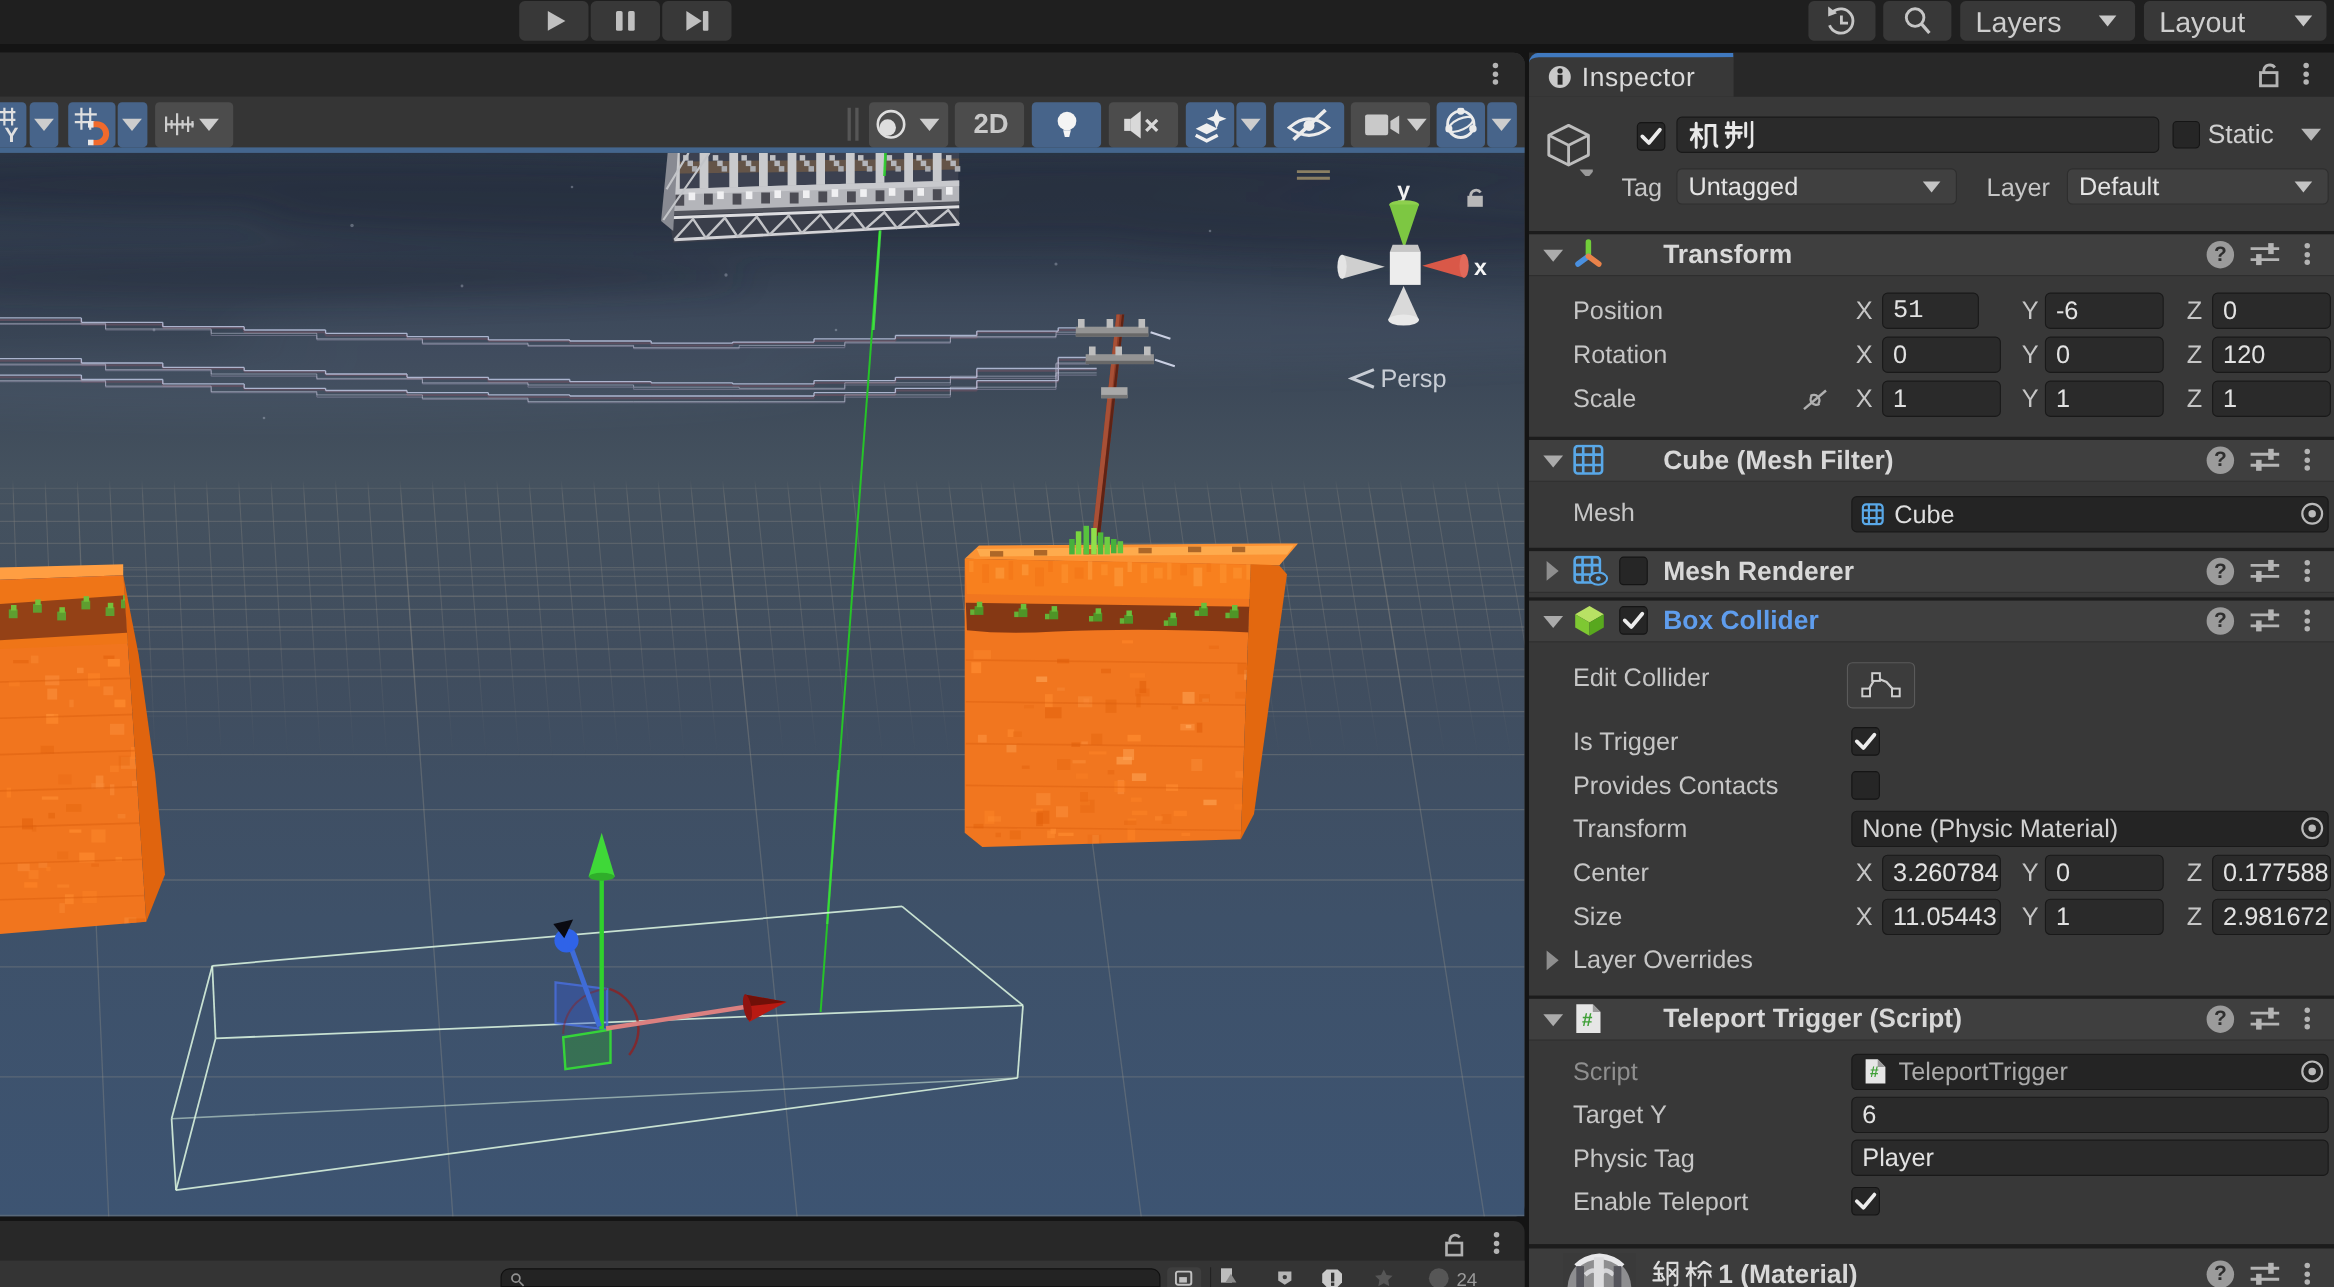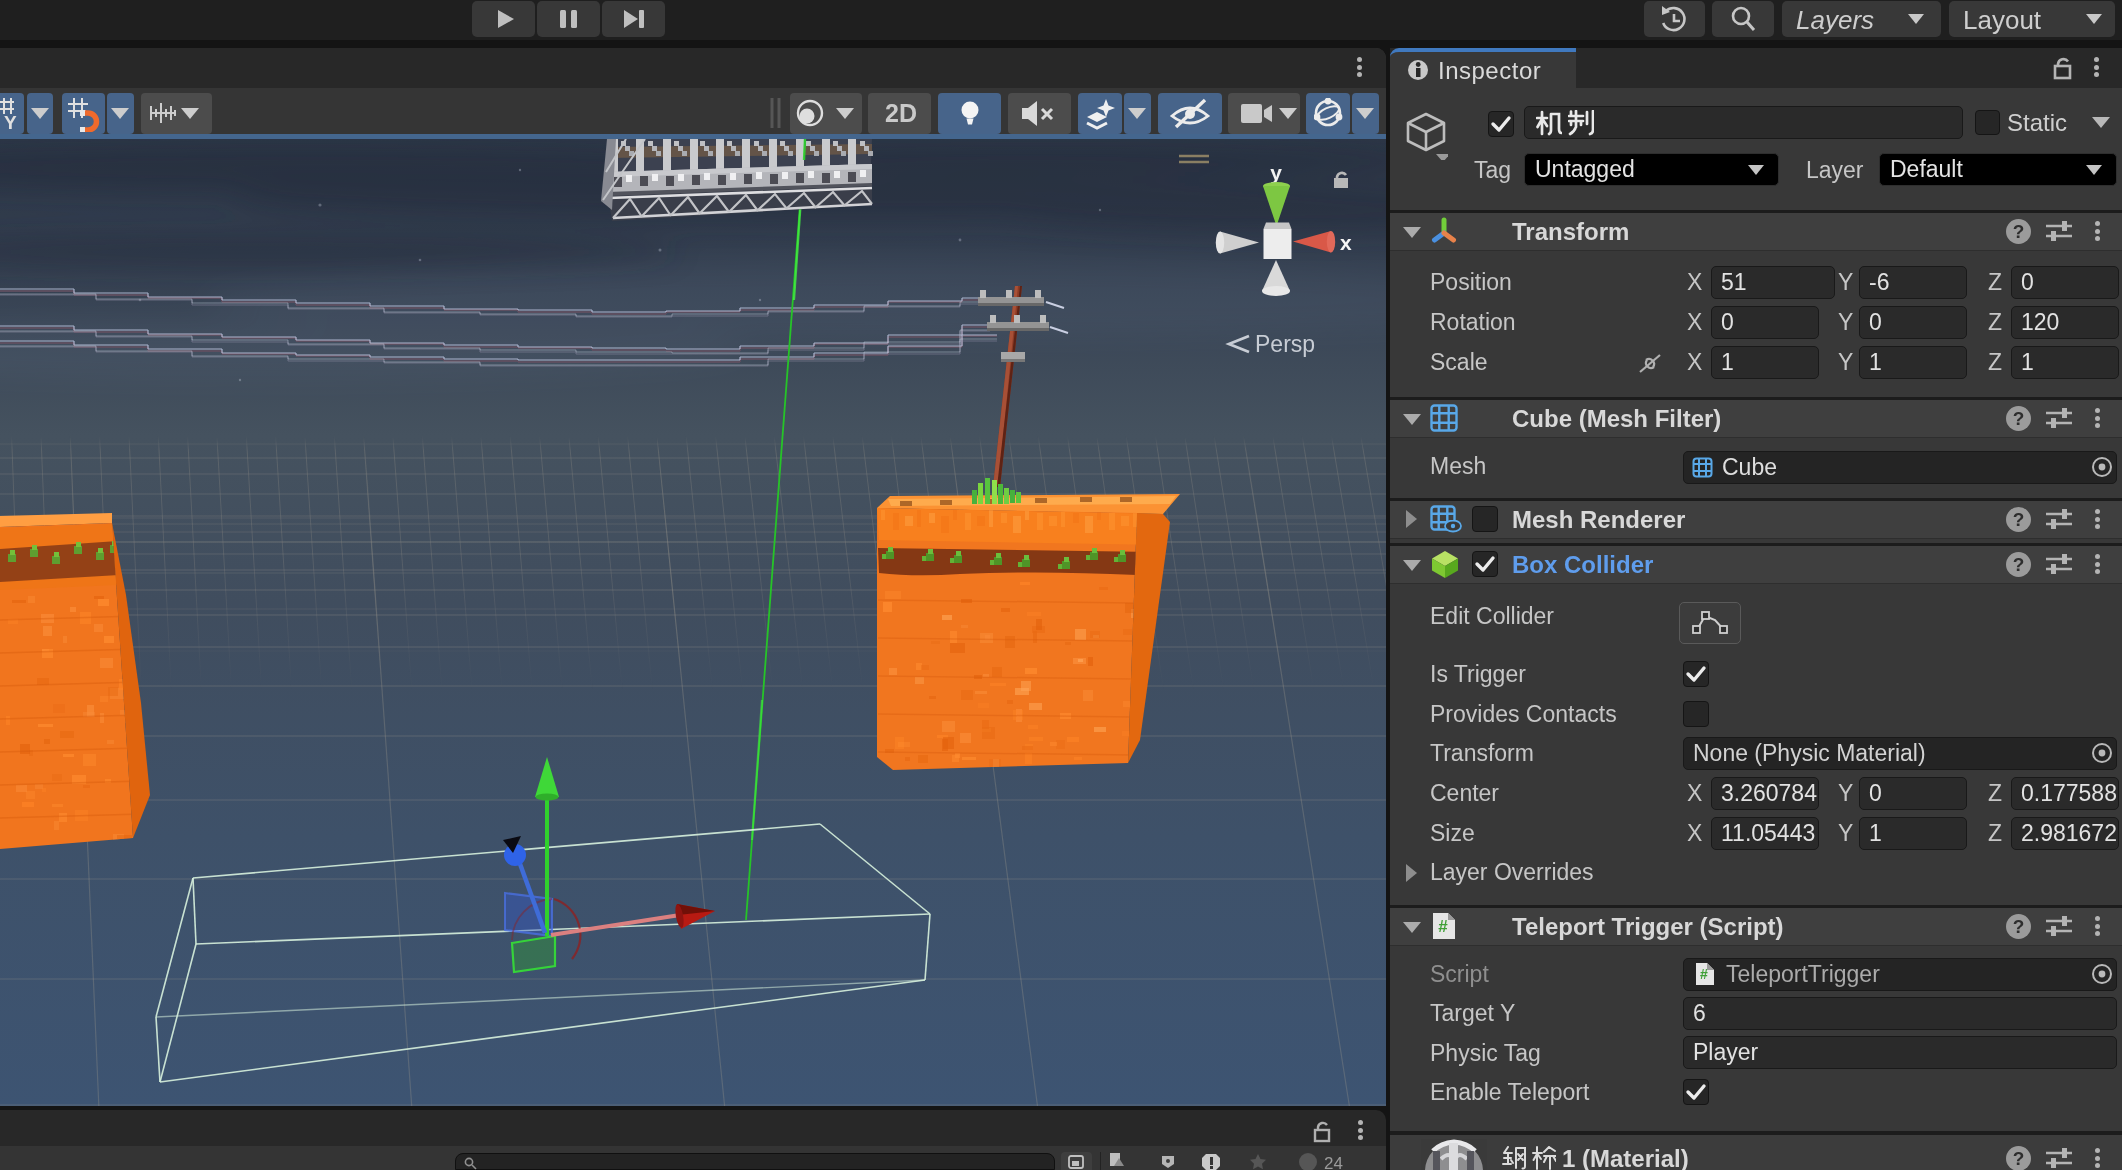--- a/index.html
+++ b/index.html
@@ -5,21 +5,21 @@
 *{box-sizing:border-box;}
 .abs{position:absolute;}
 .tbtn{position:absolute;top:1px;height:36px;background:#383838;border-radius:5px;}
 .tri-d{position:absolute;width:0;height:0;border-left:8px solid transparent;border-right:8px solid transparent;border-top:10px solid #c8c8c8;}
 .sbtn{position:absolute;top:93px;height:41px;background:#4c4c4c;border-radius:4px;}
 .blue{background:#47648a !important;}
 .htitle{position:absolute;font-size:24px;font-weight:bold;color:#d8d8d8;white-space:nowrap;}
 .rowlab{position:absolute;font-size:23px;color:#c6c6c6;white-space:nowrap;}
 .nfield{position:absolute;height:33px;background:#2a2a2a;border:1px solid #191919;border-radius:5px;color:#e2e2e2;font-size:23px;line-height:31px;padding-left:9px;overflow:hidden;white-space:nowrap;}
 .cbx{position:absolute;width:26px;height:26px;background:#262626;border:1px solid #151515;border-radius:4px;}
-.ddown{position:absolute;height:33px;background:#000000;border:1px solid #2e2e2e;border-radius:5px;color:#e4e4e4;font-size:23px;line-height:31px;padding-left:10px;}
+.ddown{position:absolute;height:33px;background:#404040;border:1px solid #2e2e2e;border-radius:5px;color:#e4e4e4;font-size:23px;line-height:31px;padding-left:10px;}
 .expo{position:absolute;width:0;height:0;border-left:9px solid transparent;border-right:9px solid transparent;border-top:11px solid #ababab;}
 .expc{position:absolute;width:0;height:0;border-top:9px solid transparent;border-bottom:9px solid transparent;border-left:11px solid #8e8e8e;}
 .qicon{position:absolute;width:25px;height:25px;border-radius:13px;background:#9b9b9b;color:#2e2e2e;font-size:19px;font-weight:bold;text-align:center;line-height:25px;}
 .kdot{position:absolute;width:5px;height:5px;border-radius:3px;background:#b4b4b4;}
 </style></head><body>
 <div class="abs" style="left:0;top:0;width:2122px;height:40px;background:#1f1f1f;"></div>
 <div class="tbtn" style="left:472px;width:63px;"></div>
 <div class="tbtn" style="left:537px;width:63px;"></div>
 <div class="tbtn" style="left:602px;width:63px;"></div>
 <svg class="abs" style="left:472px;top:1px;" width="193" height="36">
@@ -35,21 +35,21 @@
 <div class="tbtn" style="left:1949px;width:166px;"></div>
 <svg class="abs" style="left:1658px;top:4px;" width="32" height="32">
     <path d="M 8 7 A 11 11 0 1 1 5.2 19" fill="none" stroke="#c6c6c6" stroke-width="2.6"></path>
     <polygon points="4,2 4,11 12,8" fill="#c6c6c6"></polygon>
     <path d="M16 10 V17 H22" fill="none" stroke="#c6c6c6" stroke-width="2.6"></path>
   </svg>
 <svg class="abs" style="left:1728px;top:4px;" width="32" height="32">
     <circle cx="13" cy="12" r="8" fill="none" stroke="#c6c6c6" stroke-width="2.6"></circle>
     <line x1="19" y1="18" x2="26" y2="26" stroke="#c6c6c6" stroke-width="3"></line>
   </svg>
-<div class="abs" style="left:1796px;top:5px;font-size:26px;color:#cecece;font-style:italic;">Layers</div>
+<div class="abs" style="left:1796px;top:5px;font-size:26px;color:#cecece;">Layers</div>
 <div class="tri-d" style="left:1908px;top:14px;"></div>
 <div class="abs" style="left:1963px;top:5px;font-size:26px;color:#cecece;">Layout</div>
 <div class="tri-d" style="left:2086px;top:14px;"></div>
 <div class="abs" style="left:0;top:48px;width:1386px;height:1058px;background:#383838;border-radius:0 10px 10px 0;"></div>
 <div class="abs" style="left:0;top:48px;width:1386px;height:40px;background:#282828;border-radius:0 10px 0 0;"></div>
 <div class="kdot" style="left:1357px;top:57.0px;"></div>
 <div class="kdot" style="left:1357px;top:64.5px;"></div>
 <div class="kdot" style="left:1357px;top:72.0px;"></div>
 <div class="abs" style="left:0;top:88px;width:1386px;height:46px;background:#353535;"></div>
 <div class="sbtn blue" style="left:-12px;width:36px;"></div>
@@ -801,21 +801,21 @@
 <div class="expo" style="left:1403px;top:227px;"></div>
 <svg class="abs" style="left:1429px;top:216px;" width="30" height="30">
     <g stroke-linecap="round" stroke-width="5" fill="none">
       <path d="M15 16 V4" stroke="#72ce3a"></path>
       <path d="M15 17 L5.5 24" stroke="#4a90e0"></path>
       <path d="M15 17 L24.5 24" stroke="#e8824a"></path>
     </g>
   </svg>
 <div class="rowlab" style="left:1430px;top:269px;text-align:center;">Position</div>
 <div class="rowlab" style="left:1687px;top:269px;">X</div>
-<div class="nfield" style="left:1711px;top:266px;width:124px;">51</div>
+<div class="nfield" style="left:1711px;top:266px;width:88px;font-family:Liberation Mono, monospace;">51</div>
 <div class="rowlab" style="left:1838px;top:269px;">Y</div>
 <div class="nfield" style="left:1859px;top:266px;width:108px;">-6</div>
 <div class="rowlab" style="left:1988px;top:269px;">Z</div>
 <div class="nfield" style="left:2011px;top:266px;width:108px;">0</div>
 <div class="rowlab" style="left:1430px;top:309px;">Rotation</div>
 <div class="rowlab" style="left:1687px;top:309px;">X</div>
 <div class="nfield" style="left:1711px;top:306px;width:108px;">0</div>
 <div class="rowlab" style="left:1838px;top:309px;">Y</div>
 <div class="nfield" style="left:1859px;top:306px;width:108px;">0</div>
 <div class="rowlab" style="left:1988px;top:309px;">Z</div>

